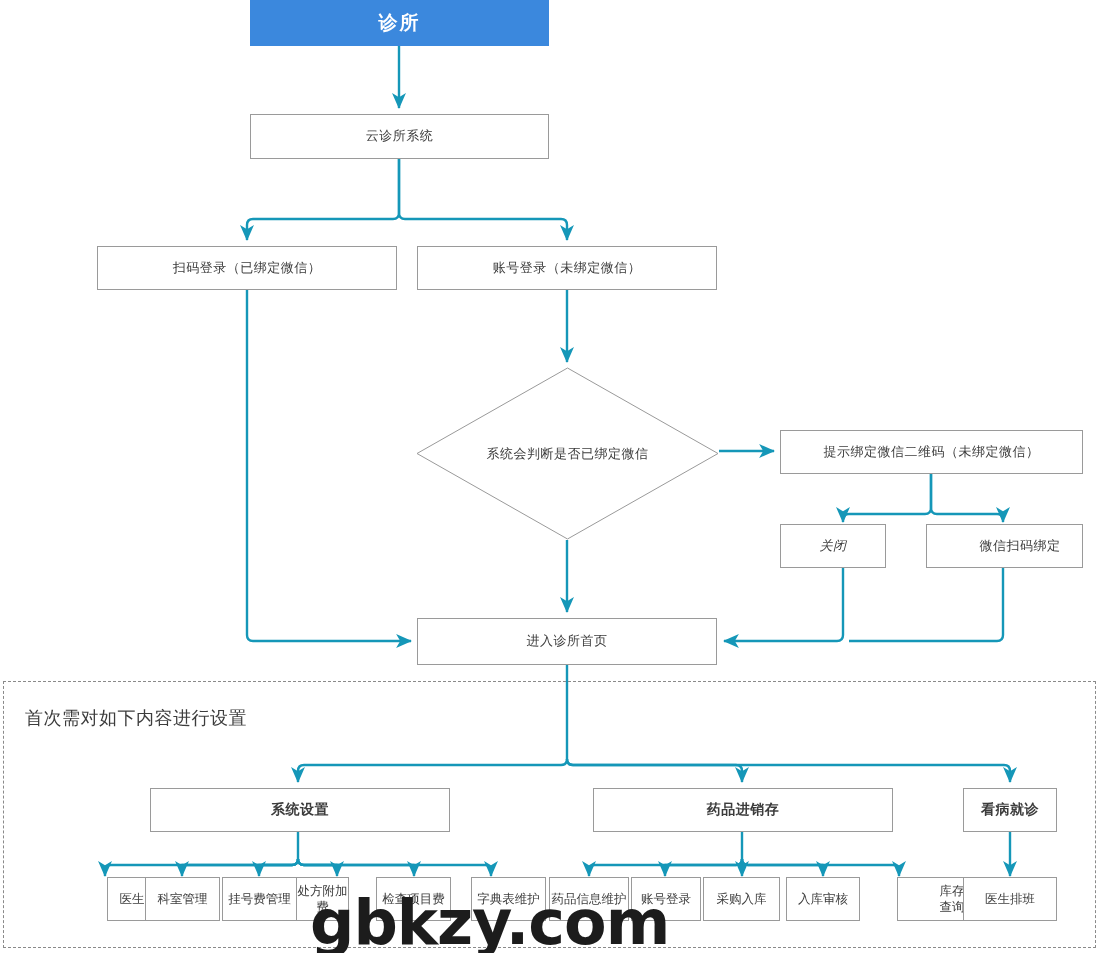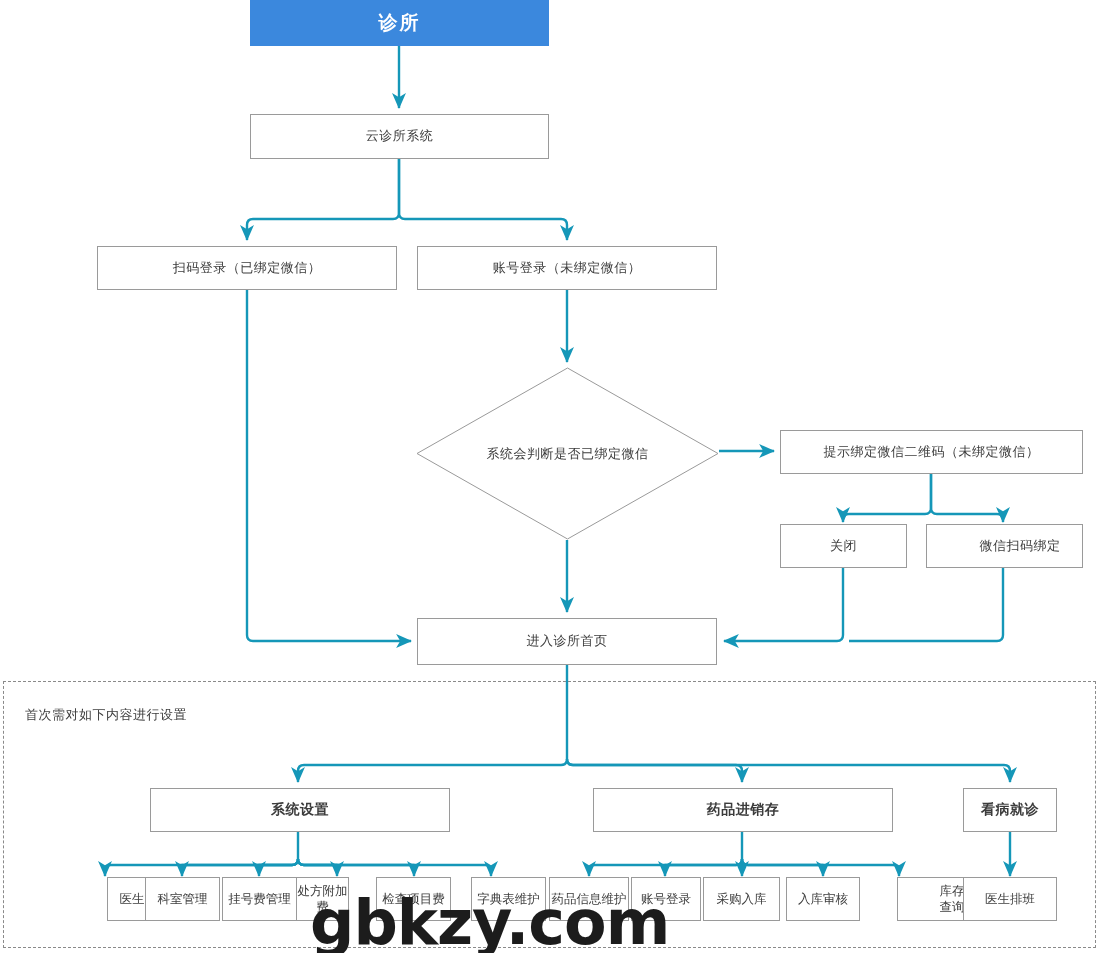--- a/index.html
+++ b/index.html
@@ -81,21 +81,21 @@
   }
   .panel {
     position: absolute;
     box-sizing: border-box;
     border: 1px dashed #8a8a8a;
     background: transparent;
     z-index: 1;
   }
   .panel-caption {
     position: absolute;
-    font-size: 13px;
+    font-size: 18px;
     color: #3c3c3c;
     letter-spacing: 0.5px;
     z-index: 2;
     white-space: nowrap;
   }
   .watermark {
     position: absolute;
     z-index: 9;
     font-family: "DejaVu Sans", "Liberation Sans", sans-serif;
     font-size: 62px;
@@ -169,21 +169,21 @@
 
   <div class="diamond-wrap" style="left:416px; top:367px; width:303px; height:173px;">
     <svg width="303" height="173" viewBox="0 0 303 173" xmlns="http://www.w3.org/2000/svg">
       <polygon points="151.5,1 302,86.5 151.5,172 1,86.5" fill="#ffffff" stroke="#9a9a9a" stroke-width="1"></polygon>
     </svg>
     <div class="diamond-label">系统会判断是否已绑定微信</div>
   </div>
 
   <div class="node" style="left:780px; top:430px; width:303px; height:44px;">提示绑定微信二维码（未绑定微信）</div>
 
-  <div class="node small-node" style="left:780px; top:524px; width:127px; height:44px;">关闭</div>
+  <div class="node small-node" style="left:780px; top:524px; width:106px; height:44px;font-style:italic;">关闭</div>
 
   <div class="node small-node" style="left:926px; top:524px; width:157px; height:44px;padding-left:31px;">微信扫码绑定</div>
 
   <div class="node" style="left:417px; top:618px; width:300px; height:47px;">进入诊所首页</div>
 
   <div class="panel" style="left:3px; top:681px; width:1093px; height:267px;"></div>
   <div class="panel-caption" style="left:25px; top:706px;">首次需对如下内容进行设置</div>
 
   <div class="node section-node" style="left:150px; top:788px; width:300px; height:44px;">系统设置</div>
 

